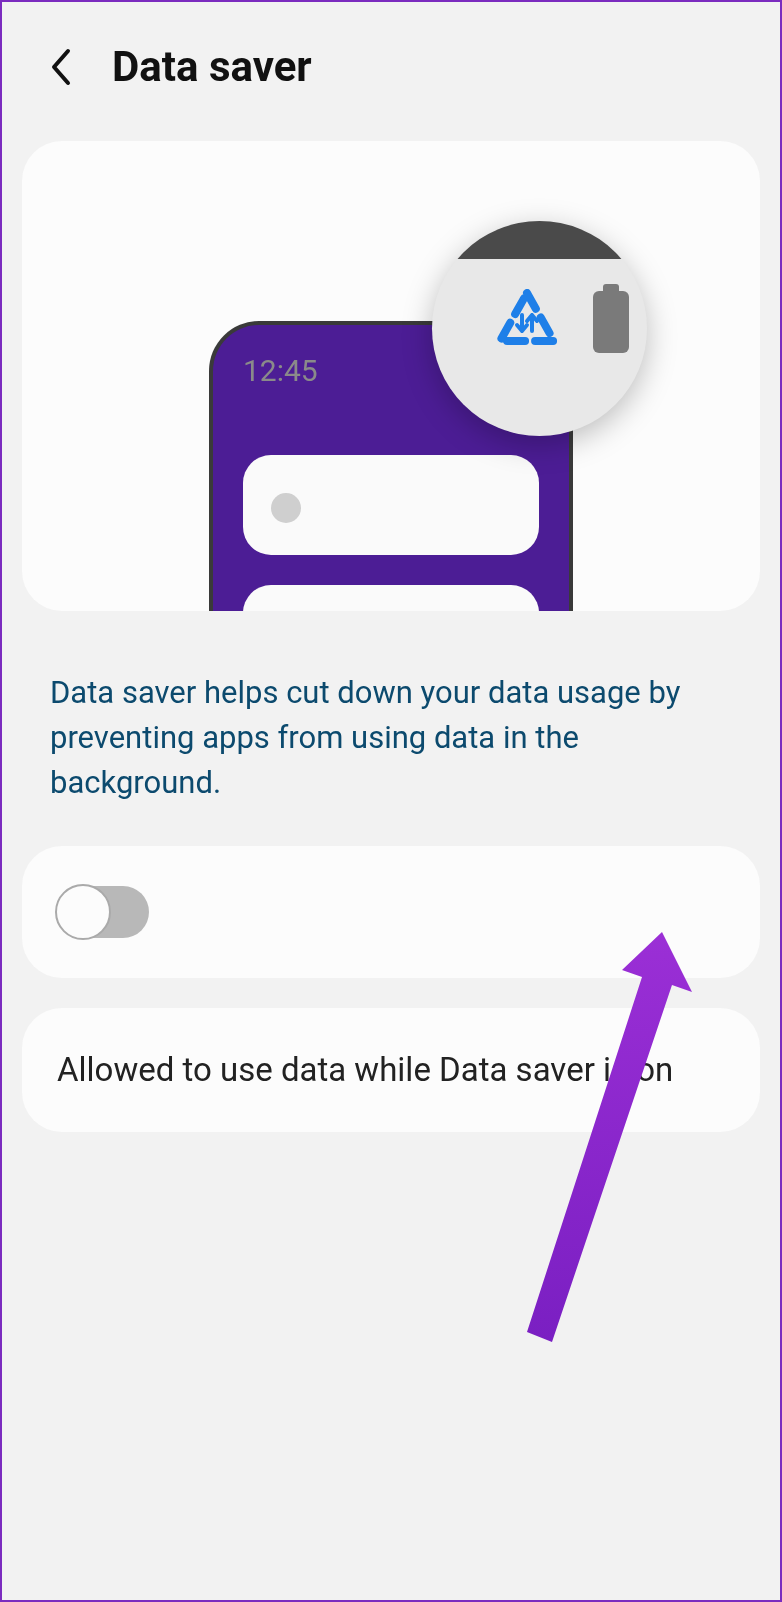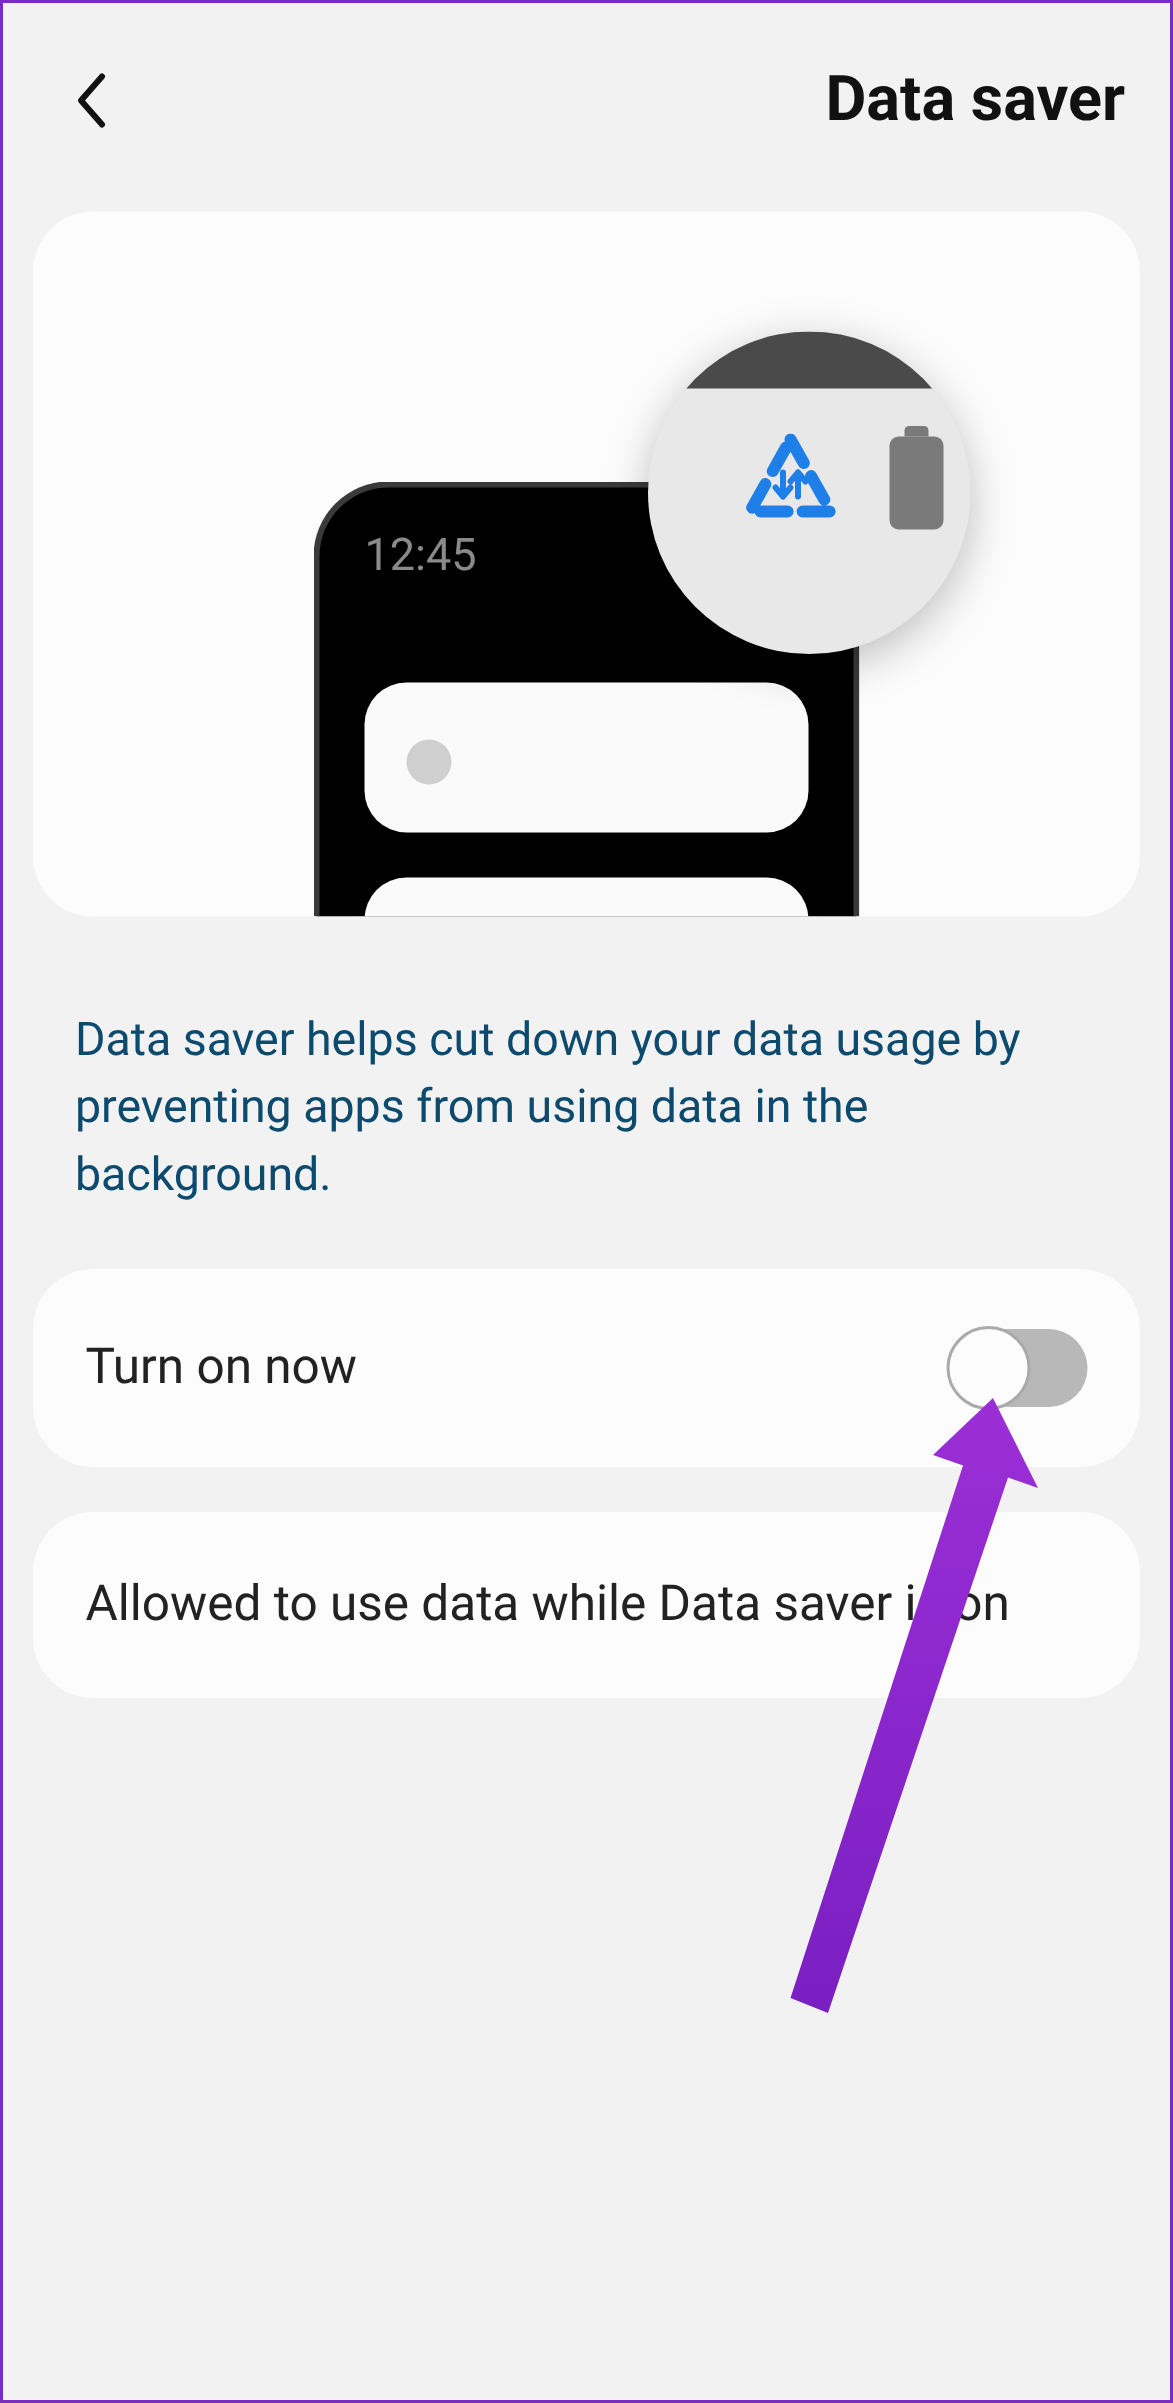--- a/index.html
+++ b/index.html
@@ -10,21 +10,20 @@
     border: 2px solid #7b2cbf;
     font-family: -apple-system, BlinkMacSystemFont, "Segoe UI", Roboto, Arial, sans-serif;
     position: relative;
     overflow: hidden;
   }
   .header {
     display: flex;
     align-items: center;
     padding: 40px 30px 30px 40px;
     gap: 30px;
-    justify-content: space-between;
   }
   .back-btn {
     width: 40px;
     height: 40px;
     display: flex;
     align-items: center;
     justify-content: center;
   }
   .back-btn svg { width: 24px; height: 40px; }
   .title {
@@ -43,21 +42,21 @@
   .phone-frame {
     position: absolute;
     bottom: 0;
     left: 50%;
     transform: translateX(-50%);
     width: 364px;
     height: 290px;
     border: 4px solid #3a3a3a;
     border-bottom: none;
     border-radius: 50px 50px 0 0;
-    background: #000000;
+    background: #4c1d95;
     overflow: hidden;
   }
   .phone-time {
     position: absolute;
     top: 28px;
     left: 30px;
     font-size: 30px;
     color: #8a8a8a;
     font-weight: 400;
   }
@@ -205,21 +204,20 @@
         <path d="M 40 42 L 40 26 M 40 26 L 35 32 M 40 26 L 45 32" stroke="#1e7fe8" stroke-width="4" fill="none" stroke-linecap="round" stroke-linejoin="round"></path>
       </svg>
     </div>
     <div class="mag-battery"></div>
   </div>
 </div>
 
 <div class="desc">Data saver helps cut down your data usage by preventing apps from using data in the background.</div>
 
 <div class="row-card">
-  <div class="row-label">Turn on now</div>
   <div class="toggle">
     <div class="toggle-knob"></div>
   </div>
 </div>
 
 <div class="row-card">
   <div class="row-label">Allowed to use data while Data saver is on</div>
 </div>
 
 <svg class="arrow-overlay" width="220" height="430">

